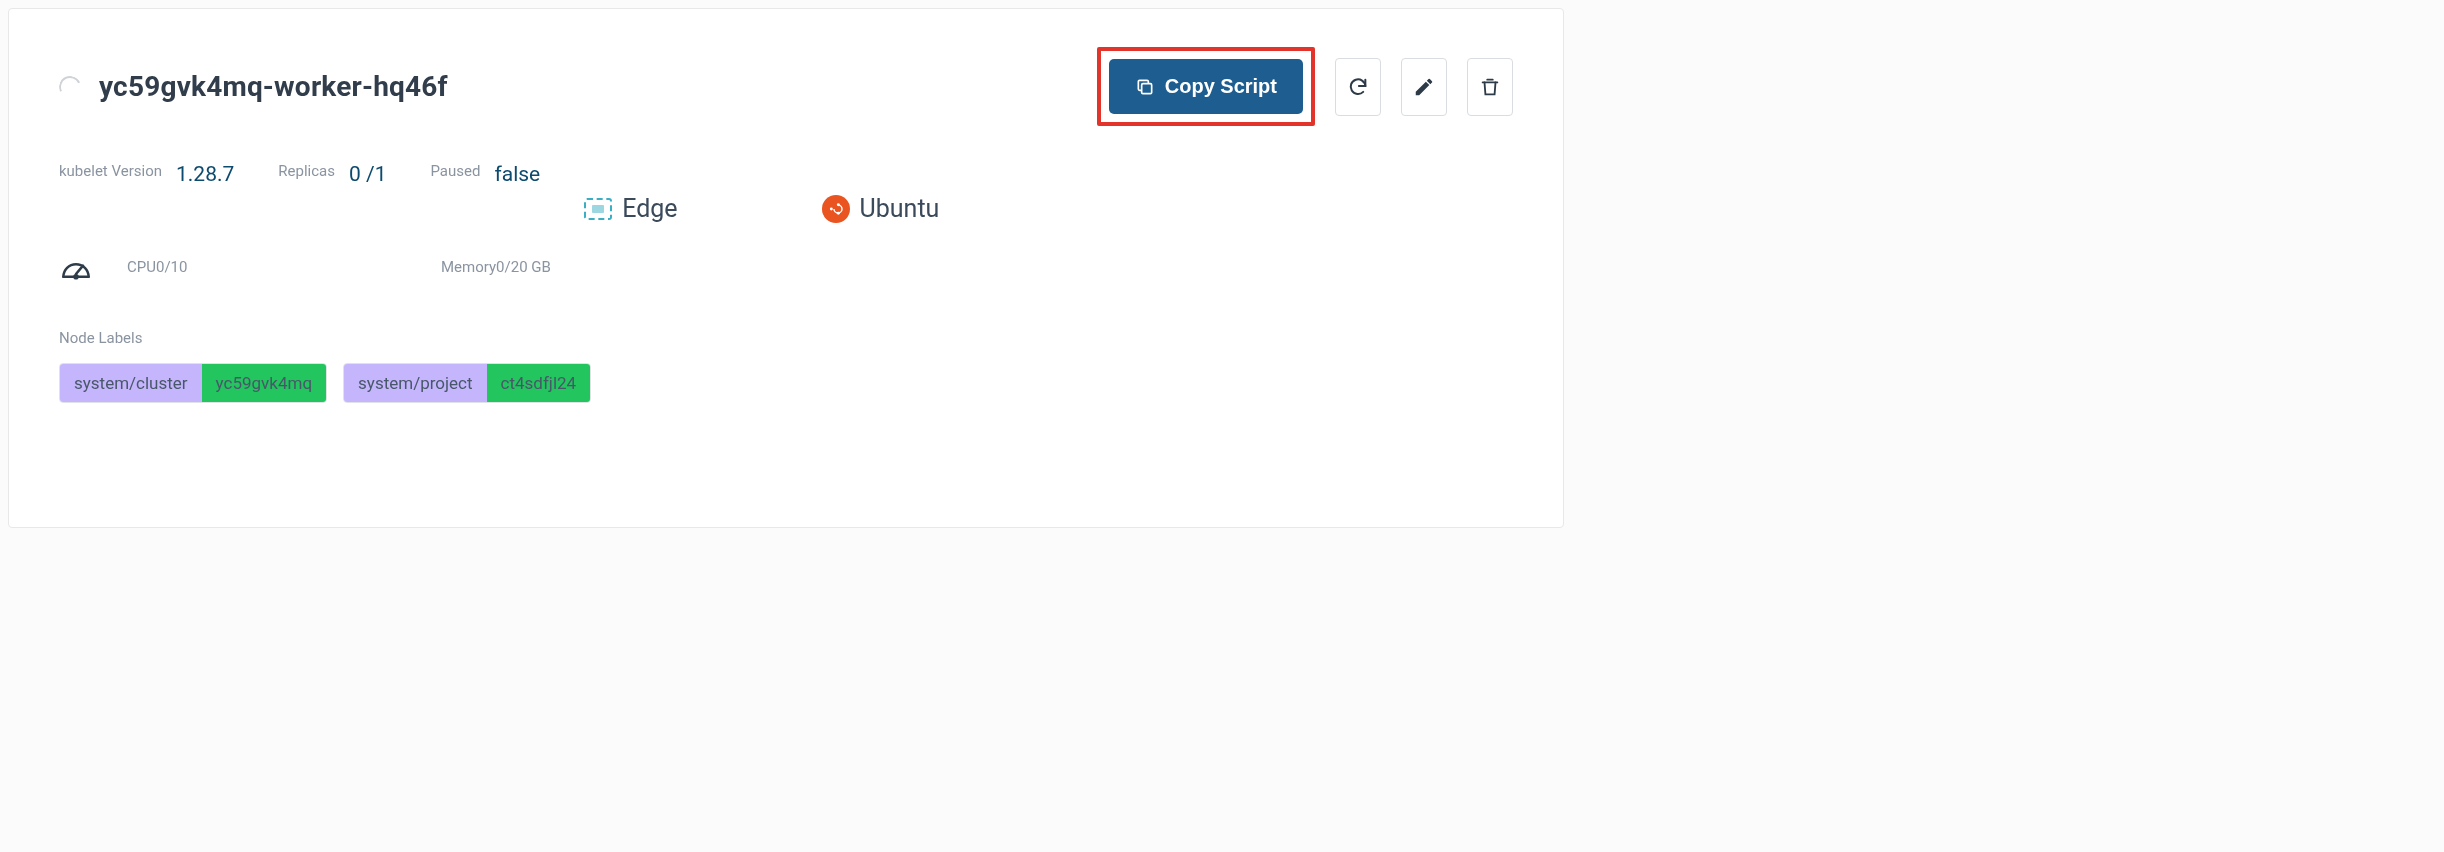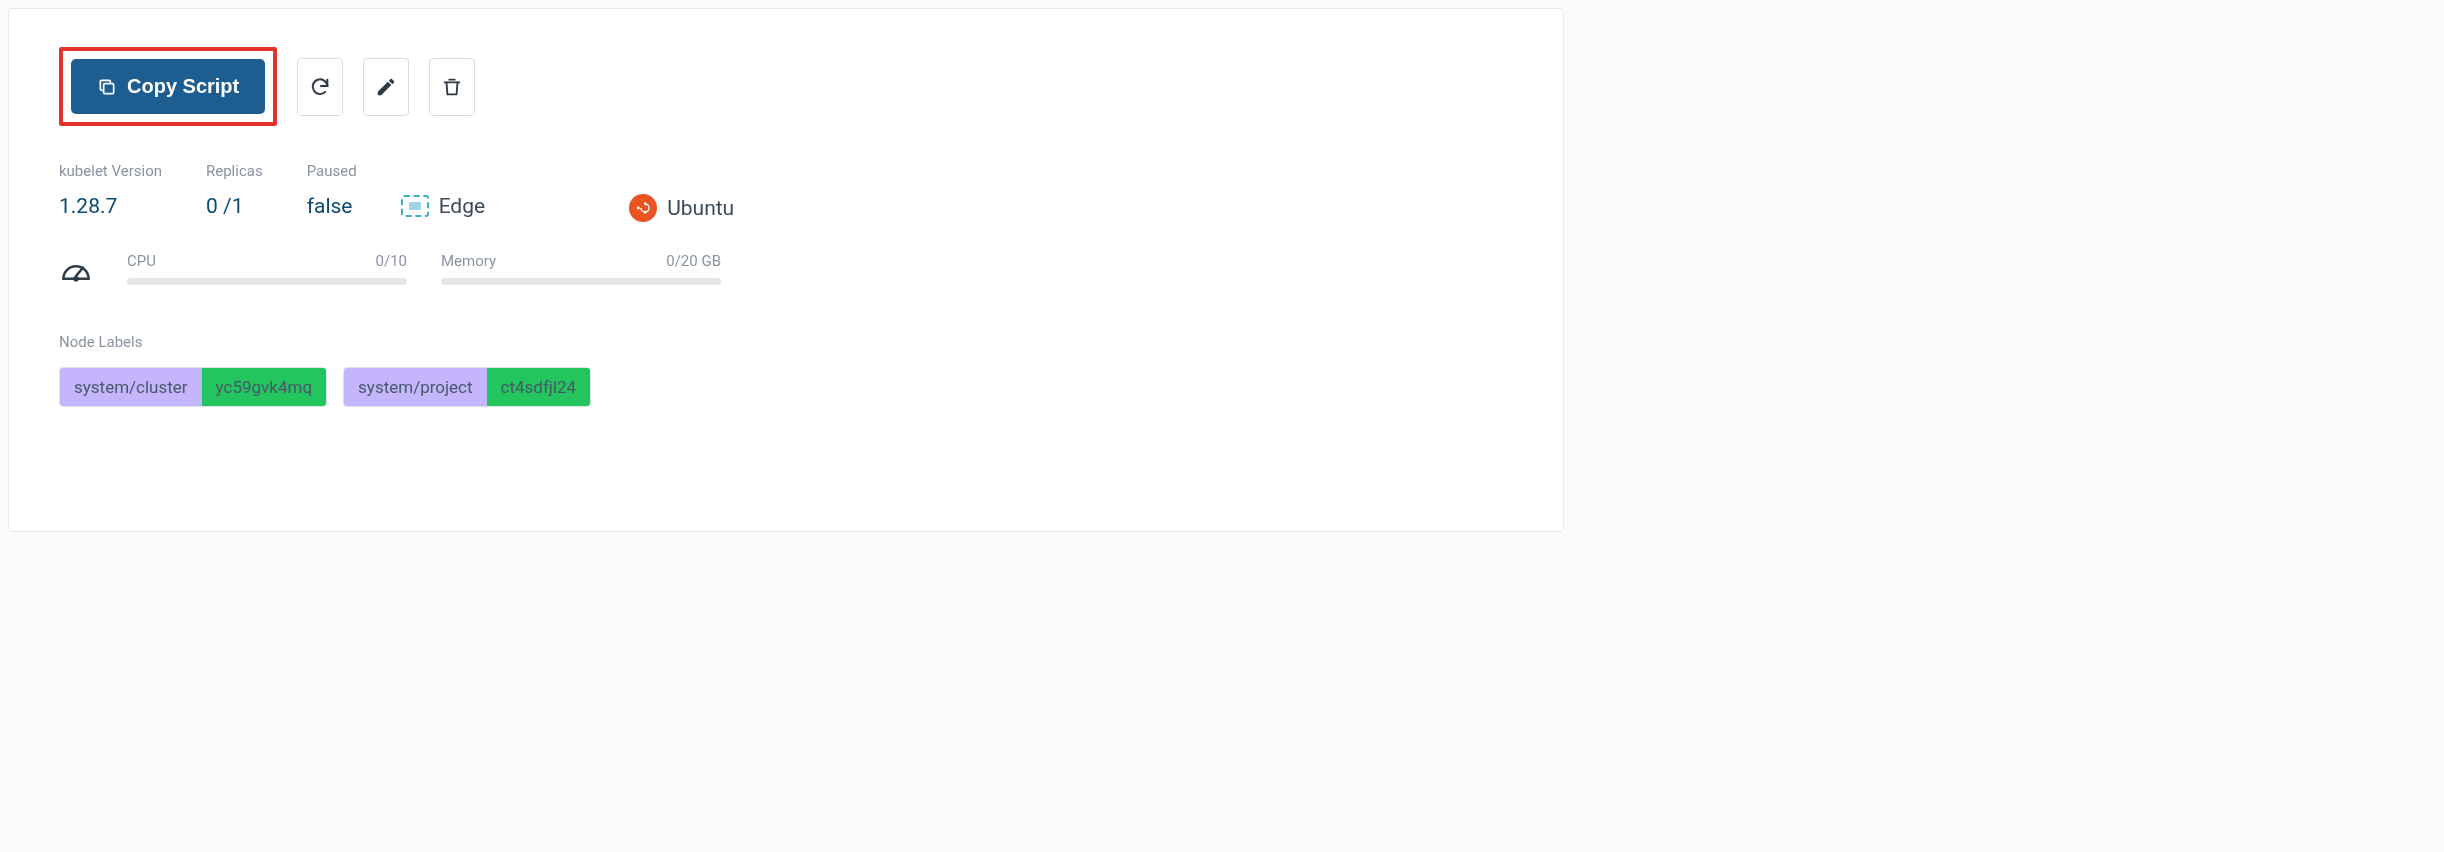--- a/index.html
+++ b/index.html
@@ -77,53 +77,53 @@
   .btn-icon svg { width: 22px; height: 22px; }
   .btn-primary svg { width: 20px; height: 20px; }
 
   .stats-row {
     display: flex;
     align-items: flex-start;
     gap: 44px;
     flex-wrap: wrap;
     margin-bottom: 30px;
   }
-  .stat { display: flex; flex-direction: column; gap: 14px; }
+  .stat { display: flex; gap: 14px; }
   .stat-label {
     font-size: 15px;
     color: #8a94a0;
     font-weight: 400;
   }
   .stat-value {
     font-size: 21px;
     color: #0c4a6e;
   }
   .inline-stat {
     display: flex; align-items: center; gap: 10px;
     margin-top: 32px;
-    font-size: 21px;
+    font-size: 25px;
     color: #3a4a5b;
   }
   .ubuntu-circle {
     width: 28px; height: 28px; border-radius: 50%;
     background: #e95420; display:inline-flex; align-items:center; justify-content:center;
   }
   .edge-chip {
     display:inline-flex; align-items:center; justify-content:center;
     width:28px; height:22px; border:2px dashed #3aaec2; border-radius:3px;
     color:#3aaec2;
   }
   .edge-chip::after{content:""; width:12px; height:8px; background:#3aaec2; opacity:.5; border-radius:1px;}
 
   .resources {
     display: flex; align-items: center; gap: 34px;
     margin-bottom: 48px;
   }
   .gauge-icon { color:#2e3c4a; }
-  .res-block { display: flex; flex-direction: column; gap: 8px; width: 280px; }
+  .res-block { display: flex; flex-direction: row; gap: 8px; width: 280px; }
   .res-block .row { display:flex; justify-content:space-between; font-size:15px; color:#8a94a0; }
   .bar { height: 7px; background:#e4e6e9; border-radius:4px; }
 
   .section-label {
     font-size: 15px; color:#8a94a0; margin-bottom: 16px;
   }
   .labels-row { display:flex; gap:16px; flex-wrap:wrap; margin-bottom:64px;}
   .kv-pill { display:inline-flex; border:1px solid #e0e3e6; border-radius:4px; overflow:hidden; font-size:17px; }
   .kv-pill .k { background:#c4b5fd; color:#495869; padding:9px 14px; }
   .kv-pill .v { background:#22c55e; color:#495869; padding:9px 14px;text-align:right; }
@@ -131,20 +131,24 @@
   .boot-row { display:flex; align-items:center; gap:18px; }
   .x-mark { width:18px; height:18px; color:#7d8894; }
   .boot-text { font-size:21px; color:#44505f; }
 </style>
 </head>
 <body>
 
 <div class="card">
 
   <div class="header-row">
+    <div class="title-wrap">
+      <div class="spinner"></div>
+      <h1 class="title">yc59gvk4mq-worker-hq46f</h1>
+    </div>
     <div class="actions">
       <span class="highlight-box">
         <button class="btn-primary">
           <svg viewBox="0 0 24 24" fill="none" stroke="currentColor" stroke-width="2">
             <rect x="8" y="8" width="12" height="12" rx="1.5"></rect>
             <path d="M16 8V5.5A1.5 1.5 0 0 0 14.5 4H5.5A1.5 1.5 0 0 0 4 5.5v9A1.5 1.5 0 0 0 5.5 16H8"></path>
           </svg>
           <span>Copy Script</span>
         </button>
       </span>

